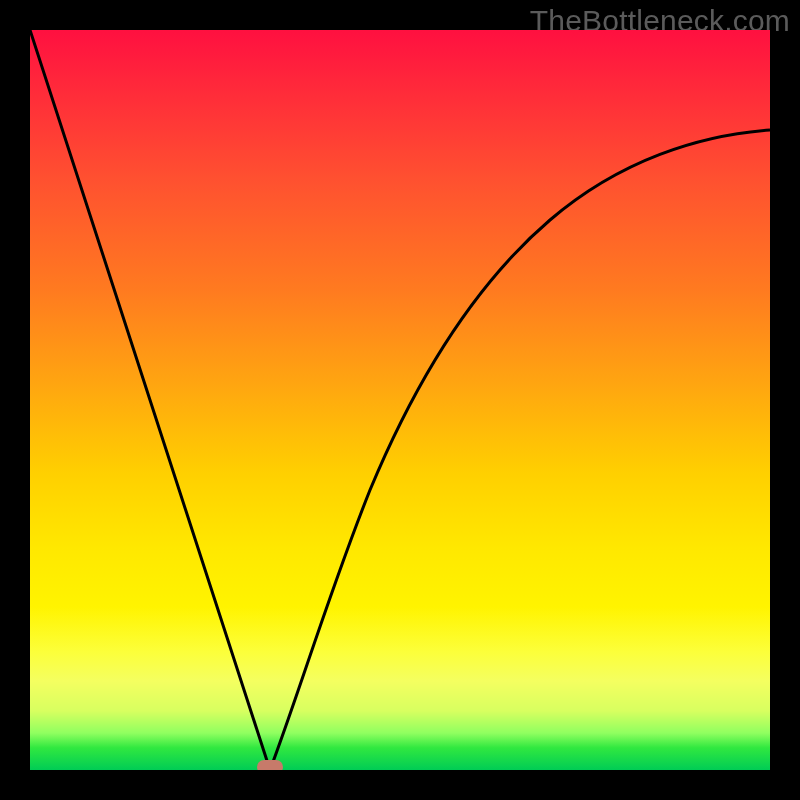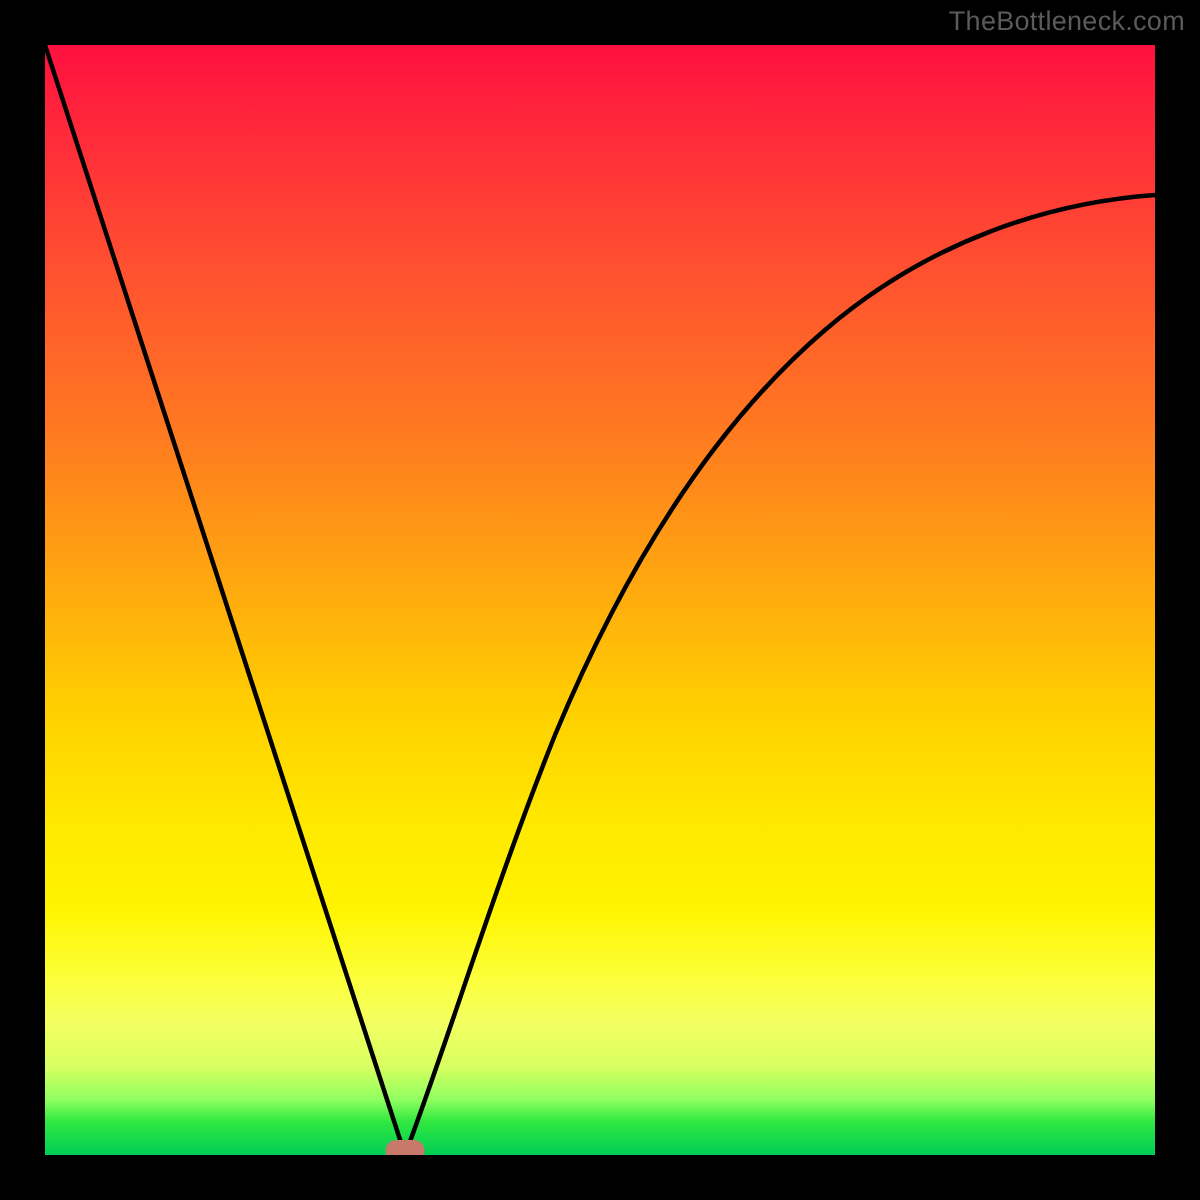--- a/index.html
+++ b/index.html
@@ -1,17 +1,17 @@
 <!DOCTYPE html>
 <html><head>
 <meta charset="utf-8">
 <style>
   html,body{margin:0;padding:0;}
   body{width:800px;height:800px;background:#000;position:relative;font-family:Arial,Helvetica,sans-serif;}
-  .watermark{position:absolute;top:4px;right:10px;color:#5b5b5b;font-size:18px;font-weight:500;letter-spacing:.2px;}
+  .watermark{position:absolute;top:4px;right:10px;color:#5b5b5b;font-size:30px;font-weight:500;letter-spacing:.2px;}
   .plot-area{position:absolute;left:30px;top:30px;width:740px;height:740px;overflow:hidden;}
   .gradient{width:100%;height:100%;
     background:linear-gradient(to bottom,
       #ff1040 0%,
       #ff2a3a 8%,
       #ff5030 20%,
       #ff7a20 35%,
       #ffa610 48%,
       #ffd000 60%,
       #ffe800 70%,

